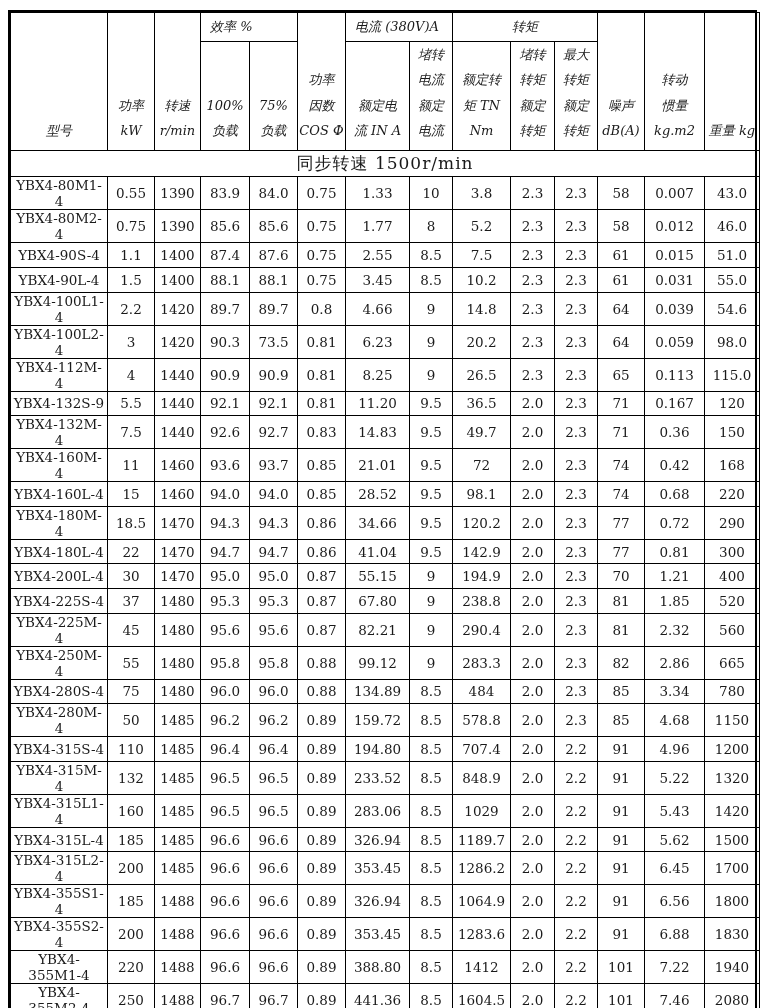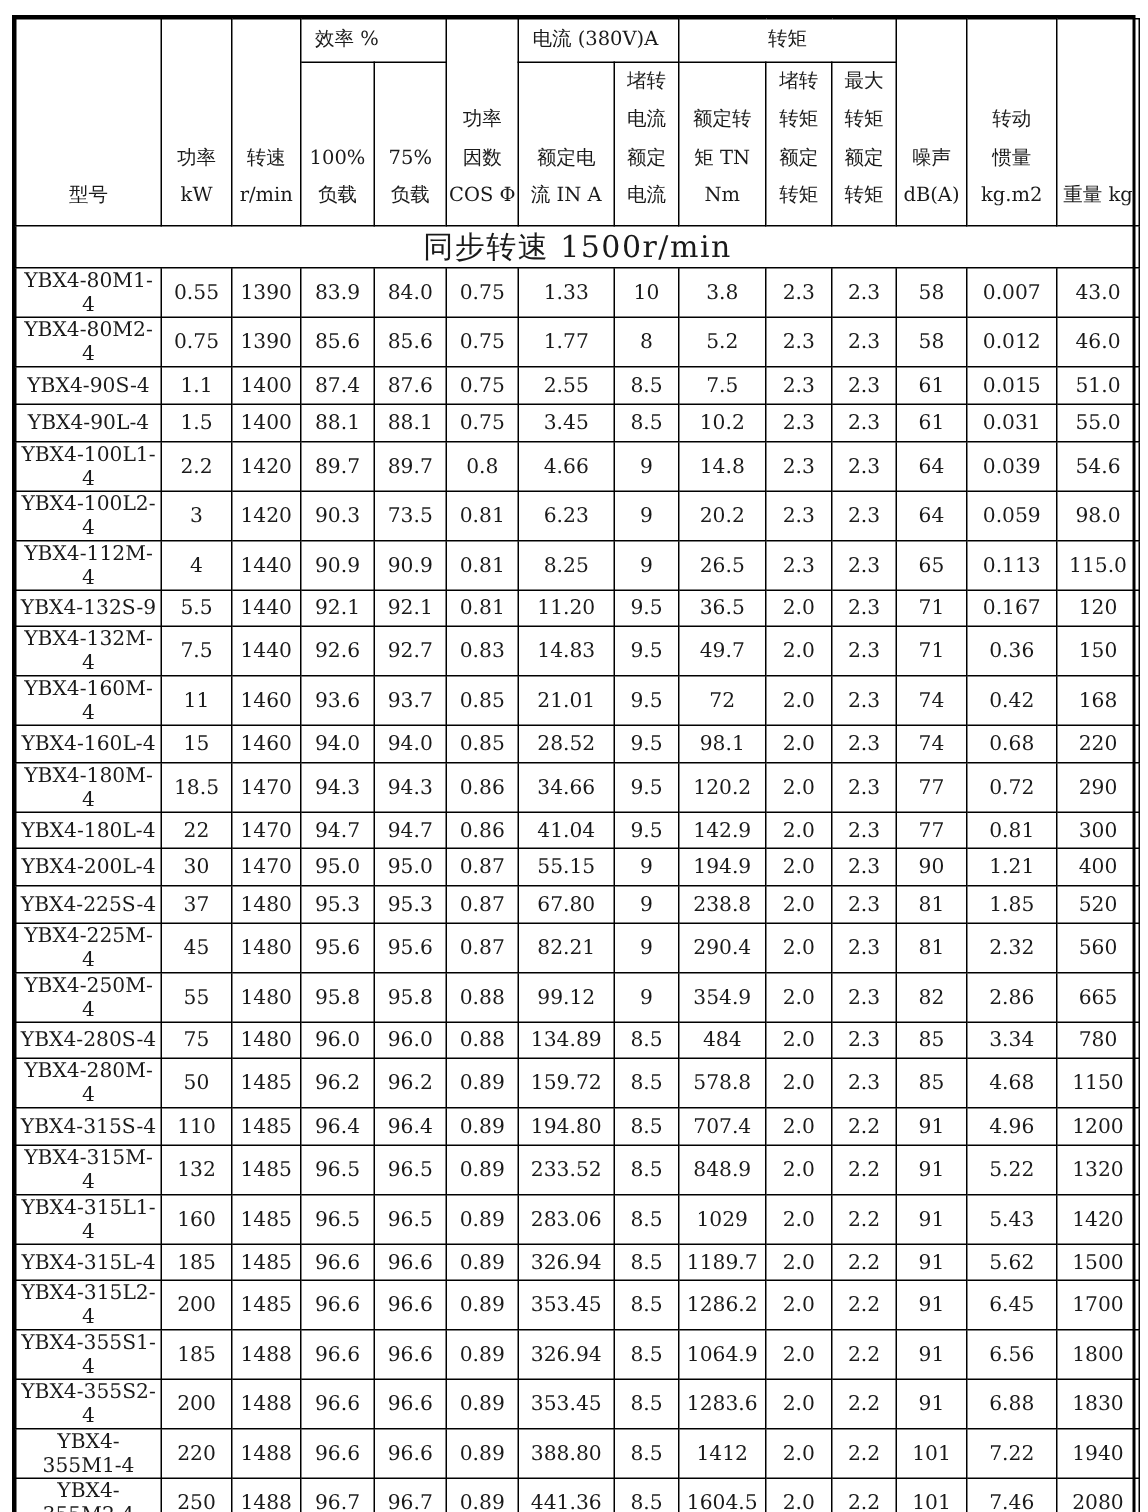--- a/index.html
+++ b/index.html
@@ -29,34 +29,35 @@
     text-align: center;
     font-weight: normal;
     overflow: hidden;
   }
   thead th {
     font-size: 13px;
     line-height: 1.95;
     white-space: pre-line;
     vertical-align: bottom;
     padding-bottom: 7px;
+    font-style: italic;
   }
   thead tr.group-row th.group {
     height: 29px;
     vertical-align: middle;
     padding-bottom: 0;
     line-height: 1.2;
   }
   thead th.left {
     text-align: left;
     padding-left: 9px;
   }
   tr.sync-row td {
     height: 26px;
-    font-size: 20px;
+    font-size: 17px;
     letter-spacing: 1px;
     vertical-align: middle;
     margin-top: 24px;
   }
   tbody tr.data-row td {
     height: 24.6px;
     font-size: 13.5px;
     vertical-align: middle;
     padding: 0 2px;
   }
@@ -342,21 +343,21 @@
           <td>30</td>
           <td>1470</td>
           <td>95.0</td>
           <td>95.0</td>
           <td>0.87</td>
           <td>55.15</td>
           <td>9</td>
           <td>194.9</td>
           <td>2.0</td>
           <td>2.3</td>
-          <td>90</td>
+          <td>70</td>
           <td>1.21</td>
           <td>400</td>
         </tr>
         <tr class="data-row">
           <td>YBX4-225S-4</td>
           <td>37</td>
           <td>1480</td>
           <td>95.3</td>
           <td>95.3</td>
           <td>0.87</td>
@@ -387,21 +388,21 @@
         </tr>
         <tr class="data-row">
           <td>YBX4-250M-4</td>
           <td>55</td>
           <td>1480</td>
           <td>95.8</td>
           <td>95.8</td>
           <td>0.88</td>
           <td>99.12</td>
           <td>9</td>
-          <td>354.9</td>
+          <td>283.3</td>
           <td>2.0</td>
           <td>2.3</td>
           <td>82</td>
           <td>2.86</td>
           <td>665</td>
         </tr>
         <tr class="data-row">
           <td>YBX4-280S-4</td>
           <td>75</td>
           <td>1480</td>

